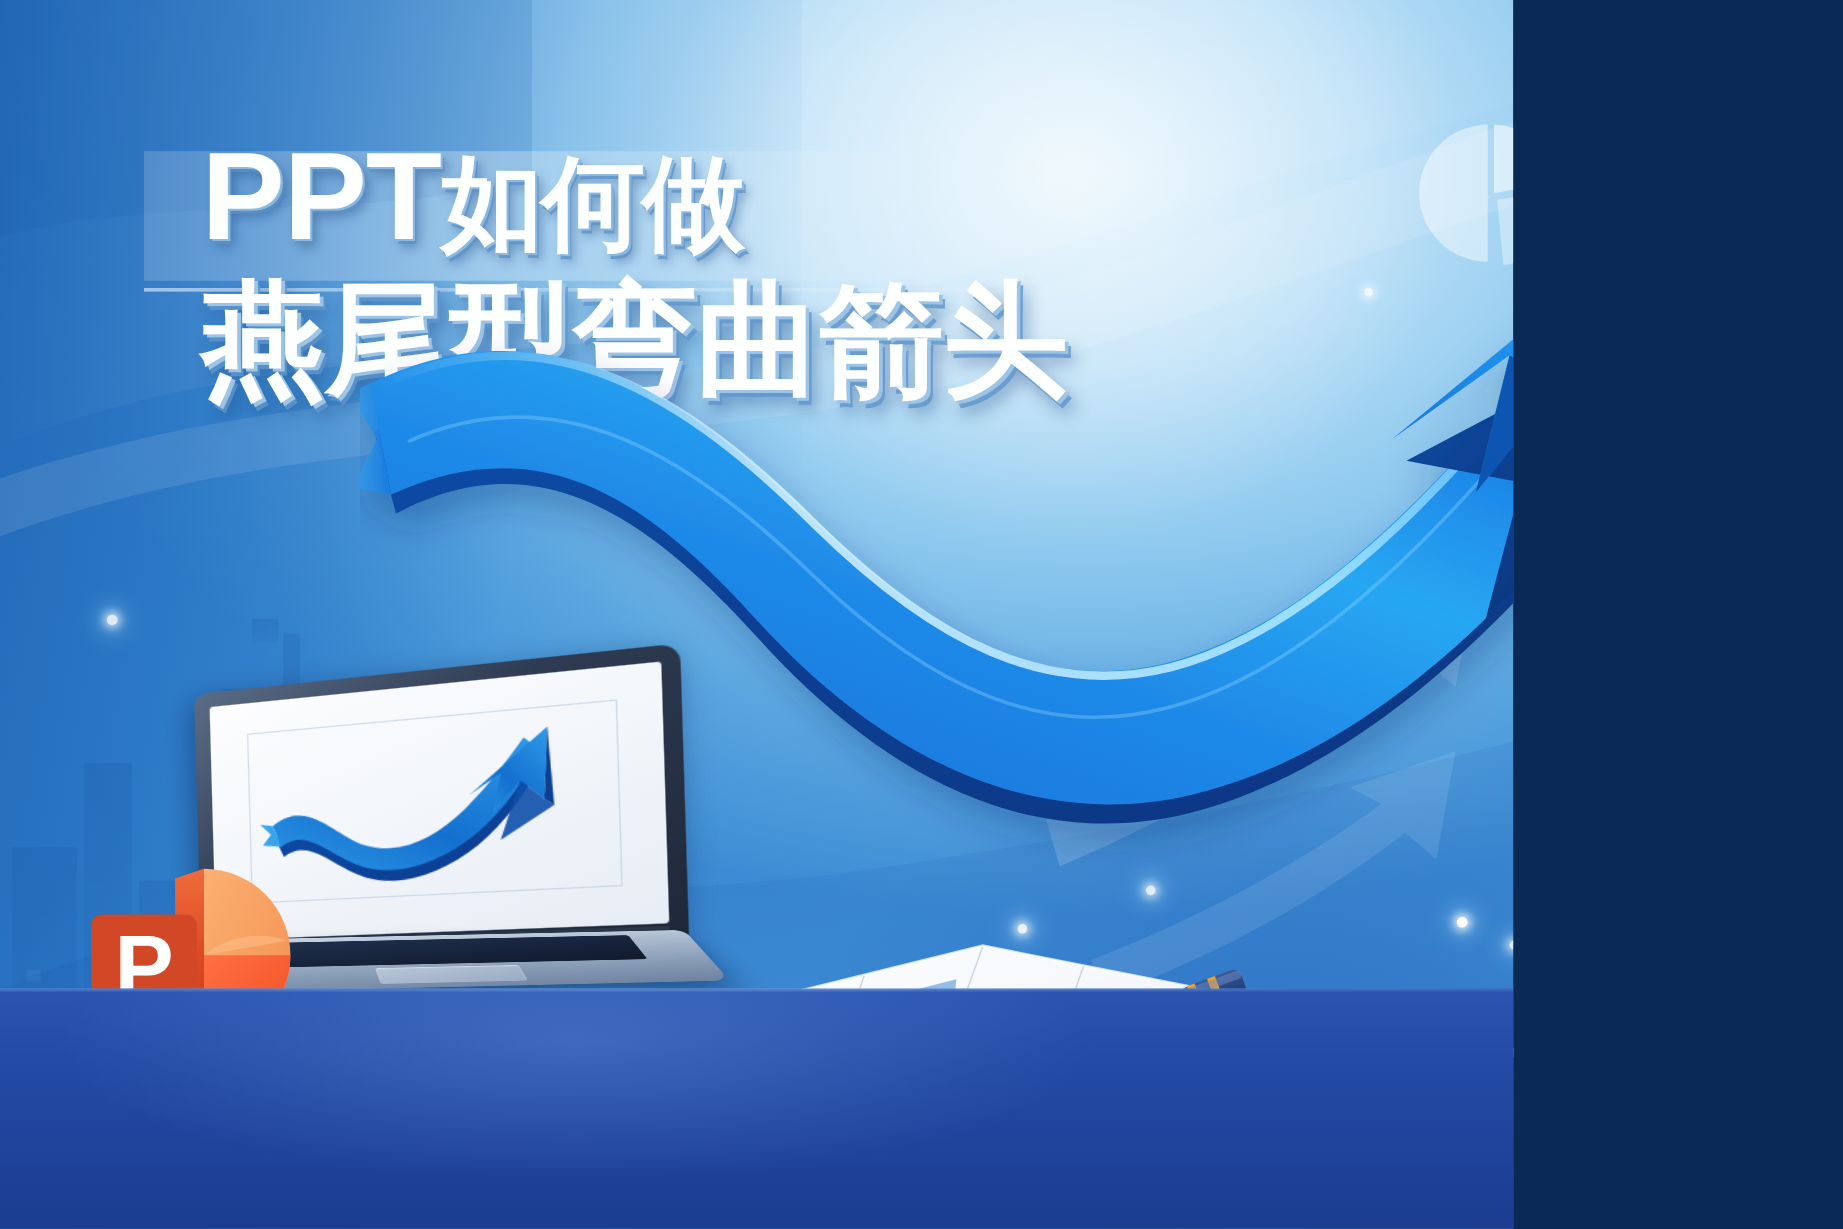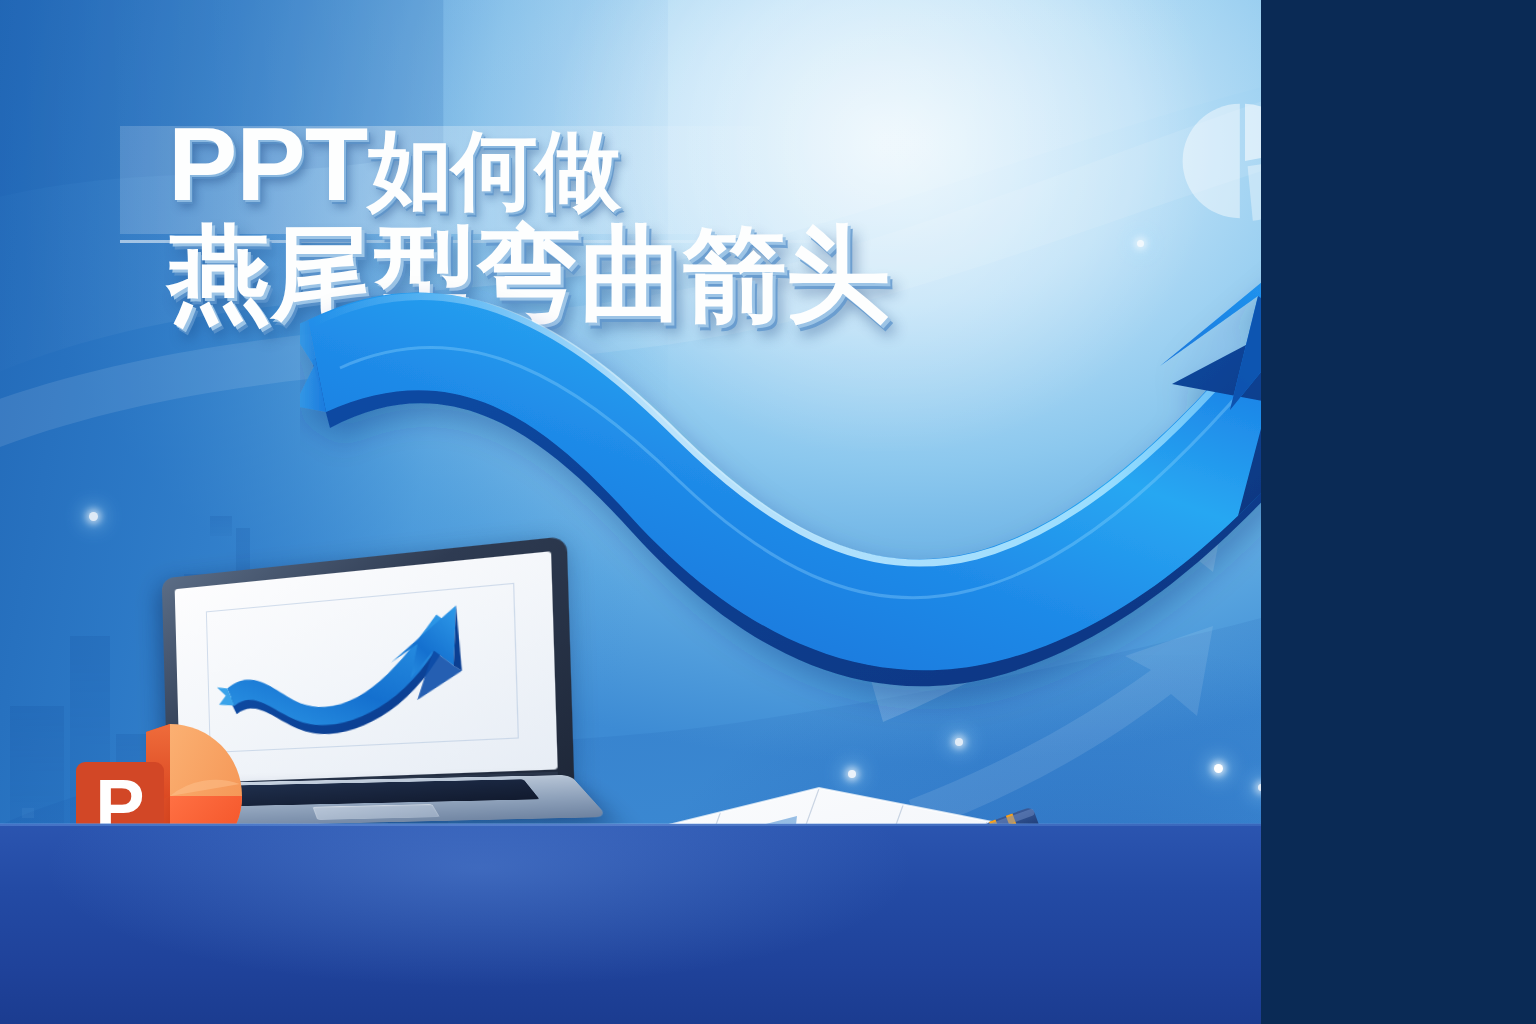--- a/index.html
+++ b/index.html
@@ -60,21 +60,21 @@
   .title-wrap{position:absolute;left:168px;top:112px;}
   .line1{
     font-size:104px;font-weight:700;color:#fdfefe;line-height:1.0;
     letter-spacing:-1px;white-space:nowrap;
     text-shadow:
       2px 2px 0 #8ab8e0, 3px 4px 0 rgba(90,145,200,.75),
       5px 7px 10px rgba(20,60,120,.40);
   }
   .line1 .cjk{font-size:86px;letter-spacing:-2px;}
   .line2{
-    margin-top:4px;
+    margin-top:14px;
     font-size:104px;font-weight:700;color:#fdfefe;line-height:1.05;
     letter-spacing:-1px;white-space:nowrap;
     text-shadow:
       3px 3px 0 #9cc4e6, 5px 6px 0 rgba(95,150,205,.80),
       8px 11px 14px rgba(20,60,120,.42);
   }
 
   
   .desk{
     position:absolute;left:0;bottom:0;width:100%;height:200px;

